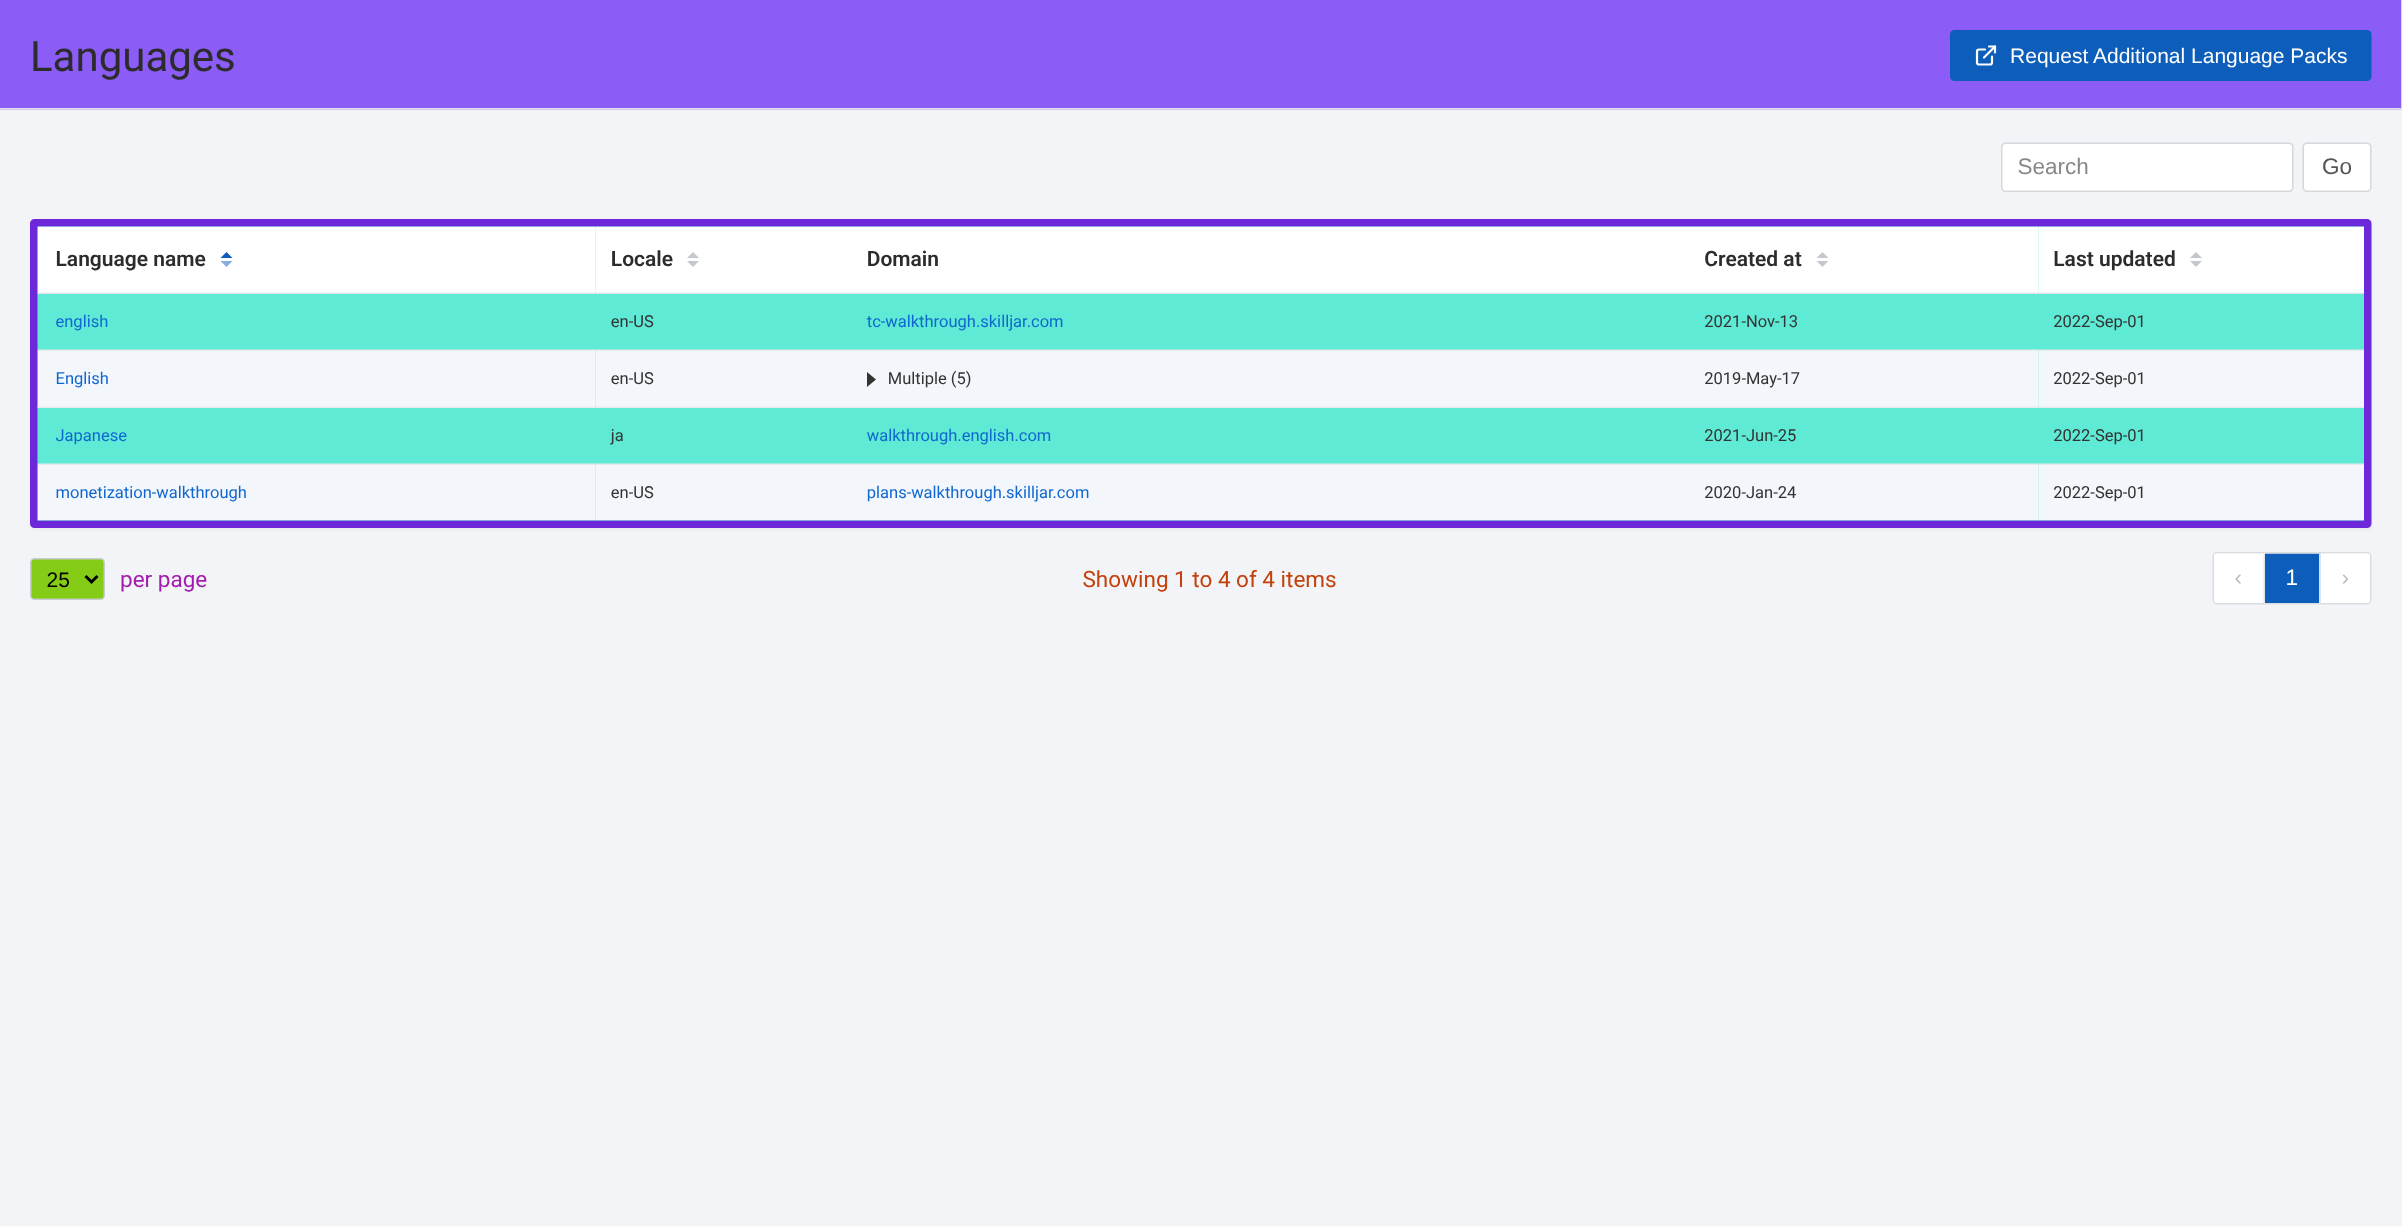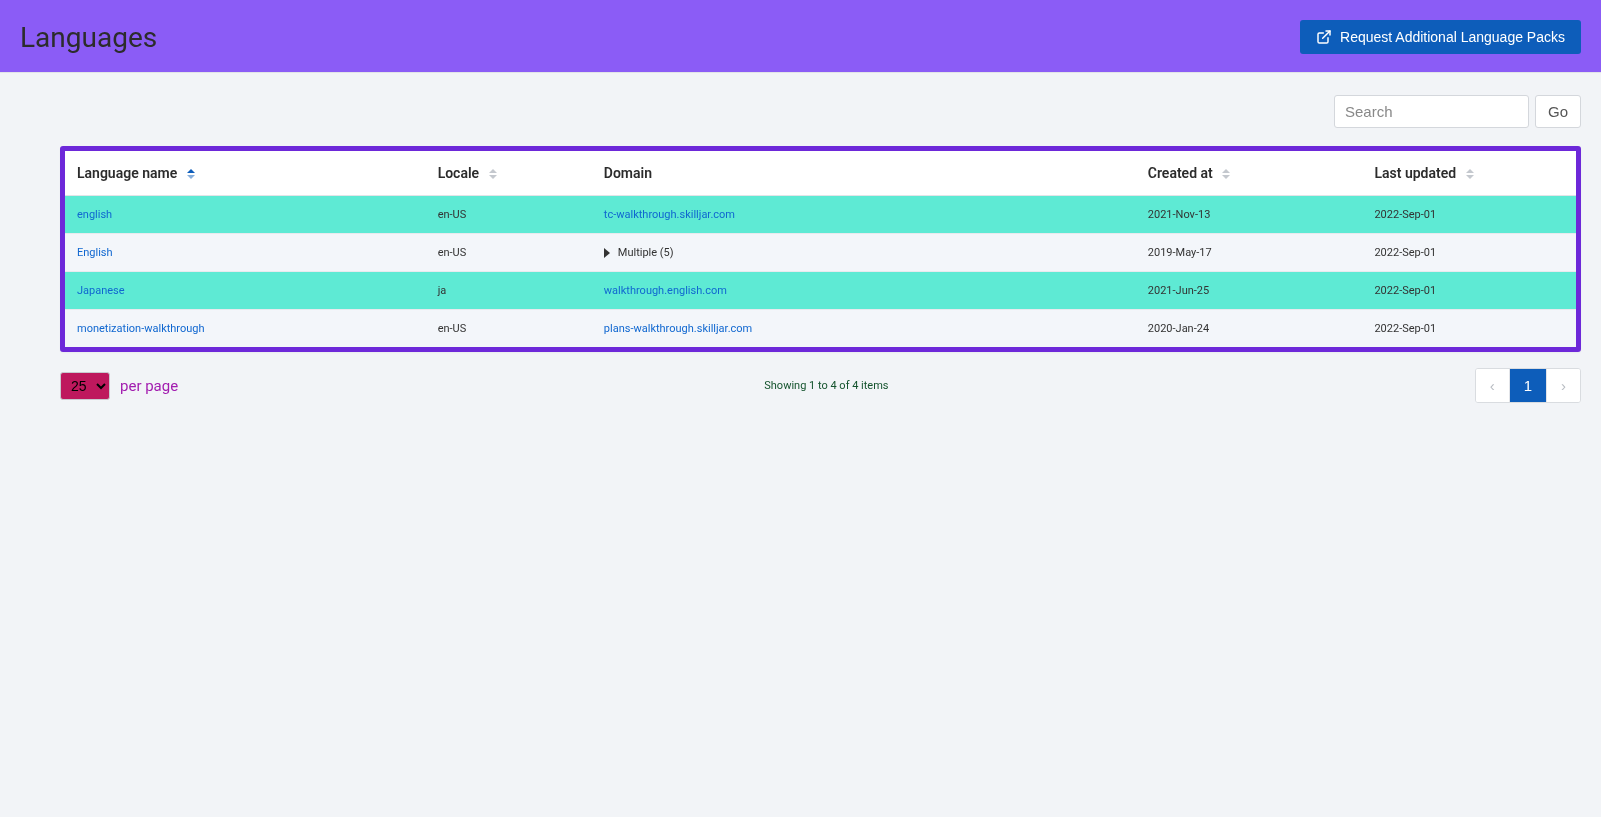--- a/index.html
+++ b/index.html
@@ -1,21 +1,21 @@
 <!DOCTYPE html>
 <html><head>
 <meta charset="utf-8">
 <style>
 * { box-sizing: border-box; margin: 0; padding: 0; }
 body { font-family: -apple-system, BlinkMacSystemFont, "Segoe UI", Roboto, "Helvetica Neue", Arial, sans-serif; background: #f2f4f7; color: #333; font-size: 14px; }
 .header-bar { background: #8b5cf6; border-bottom: 1px solid #e2e4e8; padding: 20px 20px 18px 20px; display: flex; justify-content: space-between; align-items: center; }
 .page-title { font-size: 28px; font-weight: 400; color: #2c2c2c; }
 .btn-primary { background: #0d5dba; color: #fff; border: none; padding: 9px 16px; font-size: 14px; border-radius: 3px; cursor: pointer; display: inline-flex; align-items: center; gap: 8px; }
 .ext-icon { width: 16px; height: 16px; display: inline-block; }
-.content { padding: 22px 20px; margin-left: 40px; }
+.content { padding: 22px 20px; }
 .search-row { display: flex; justify-content: flex-end; margin-bottom: 18px; gap: 6px; }
 .search-input { width: 195px; padding: 7px 10px; border: 1px solid #d4d7dc; border-radius: 3px; font-size: 15px; color: #333; }
 .search-input::placeholder { color: #888; }
 .go-btn { padding: 7px 12px; border: 1px solid #d4d7dc; background: #fff; color: #555; border-radius: 3px; font-size: 15px; cursor: pointer; text-align: center; }
 .table-wrap { background: #5eead4; border: 5px solid #6d28d9; border-radius: 3px; overflow: hidden; box-shadow: 0 1px 2px rgba(0,0,0,0.04); }
 table { width: 100%; border-collapse: collapse; }
 th { text-align: left; padding: 14px 10px; font-weight: 600; font-size: 14px; color: #2c2c2c; border-bottom: 1px solid #e2e4e8; background: #fff; }
 th.sortable { cursor: pointer; }
 .sort-icon { display: inline-flex; flex-direction: column; margin-left: 6px; vertical-align: middle; line-height: 0; }
 .sort-icon .up, .sort-icon .down { width: 0; height: 0; border-left: 4px solid transparent; border-right: 4px solid transparent; }
@@ -23,23 +23,23 @@
 .sort-icon .down { border-top: 4px solid #c4c8ce; }
 .sort-icon.asc .up { border-bottom-color: #0d5dba; }
 .sort-icon.asc .down { border-top-color: #0d5dba; opacity: 0.5; }
 td { padding: 12px 10px; border-bottom: 1px solid #e8eaee; font-size: 11px; color: #333; }
 tbody tr:nth-child(even) { background: #f3f6fa; }
 tbody tr:last-child td { border-bottom: none; }
 .link { color: #1067d0; text-decoration: none; cursor: pointer; }
 .expand-caret { display: inline-block; width: 0; height: 0; border-top: 5px solid transparent; border-bottom: 5px solid transparent; border-left: 6px solid #333; margin-right: 8px; vertical-align: middle; cursor: pointer; }
 .footer-row { display: flex; justify-content: space-between; align-items: center; margin-top: 16px; }
 .footer-left { display: flex; align-items: center; gap: 10px; }
-.per-page-select { padding: 4px 6px; border: 1px solid #c8cbd0; border-radius: 3px; font-size: 14px; background: #be185d; }
+.per-page-select { padding: 4px 6px; border: 1px solid #c8cbd0; border-radius: 3px; font-size: 14px; background: #84cc16; }
 .per-page-label { color: #a21caf; font-size: 15px; }
-.summary { color: #14532d; font-size: 11px; }
+.summary { color: #c2410c; font-size: 15px; }
 .pager { display: flex; border: 1px solid #d9dce0; border-radius: 3px; overflow: hidden; background: #fff; }
 .pager button { border: none; background: #fff; padding: 8px 14px; font-size: 15px; color: #333; cursor: pointer; border-right: 1px solid #e2e4e8; }
 .pager button:last-child { border-right: none; }
 .pager button.active { background: #0d5dba; color: #fff; }
 .pager button.disabled { color: #b8bcc2; cursor: default; }
 .col-name { width: 24%; padding-left: 12px; }
 .col-locale { width: 11%; }
 .col-domain { width: 36%; }
 .col-created { width: 15%; }
 .col-updated { width: 14%; }

